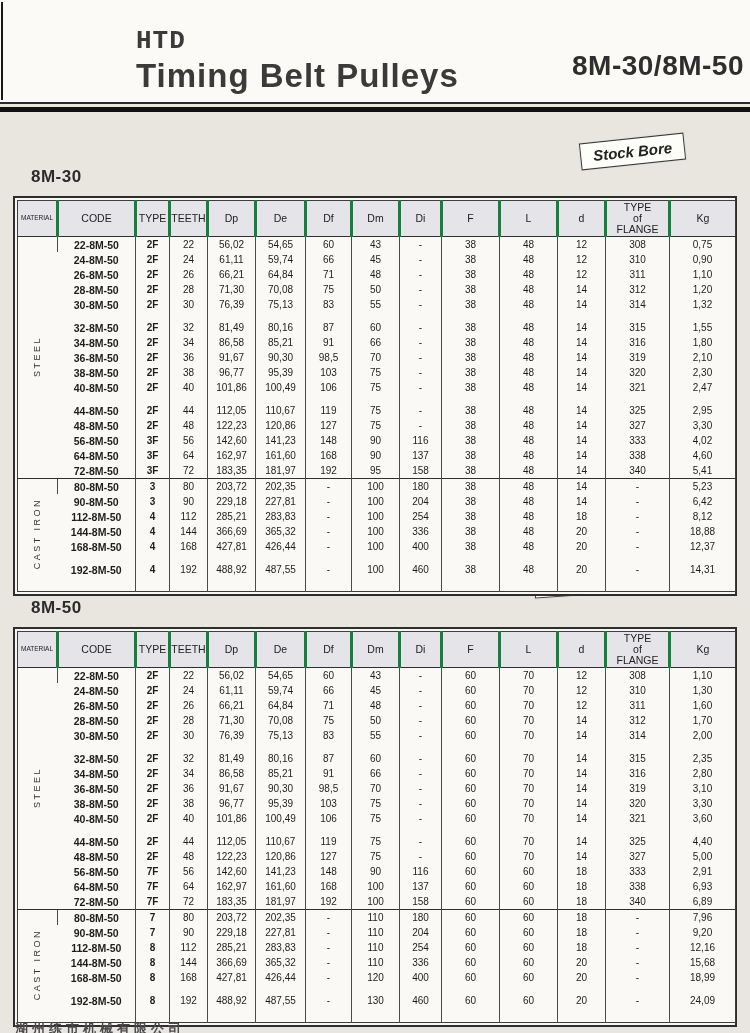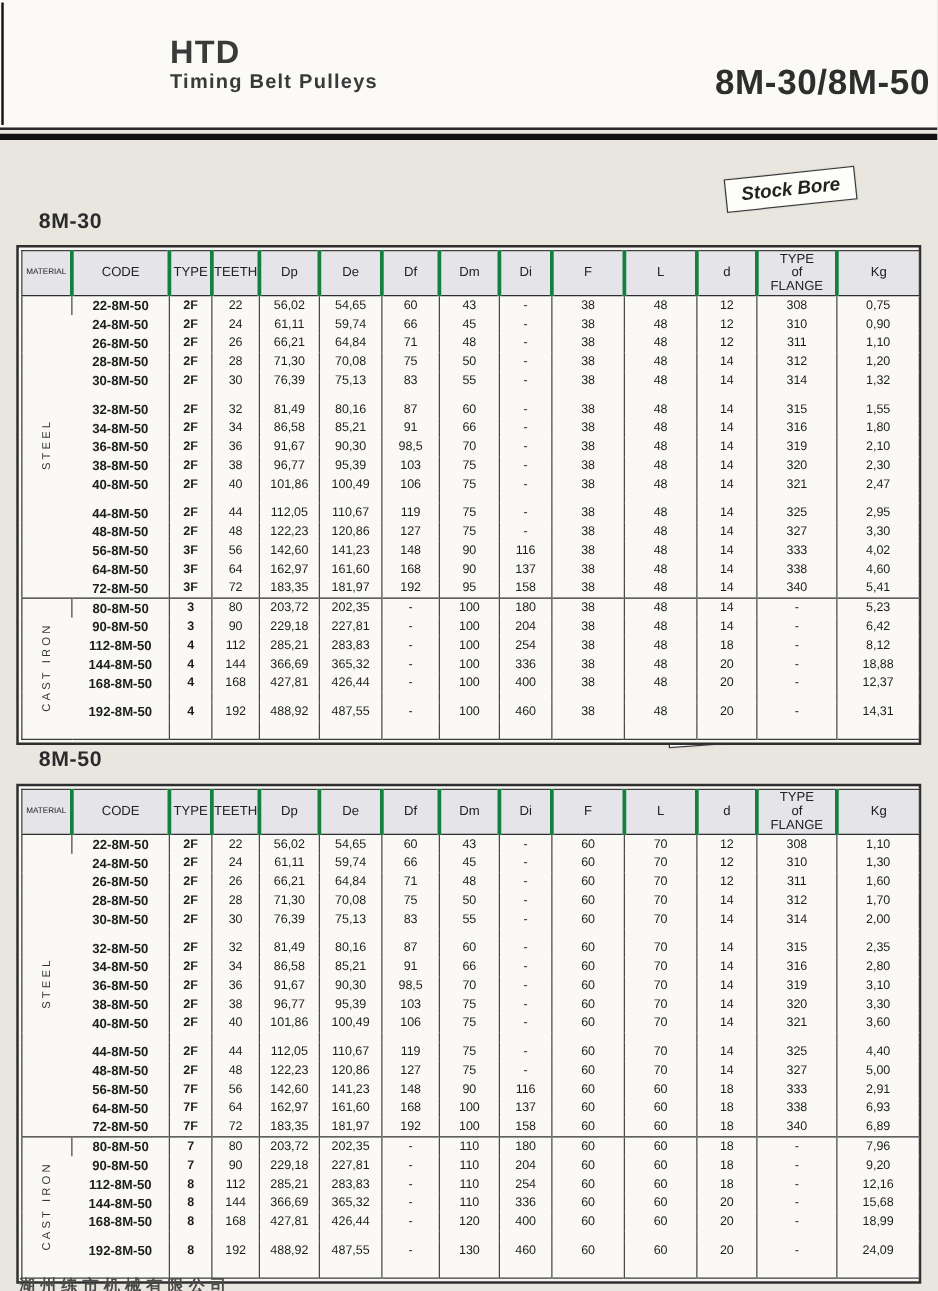--- a/index.html
+++ b/index.html
@@ -5,22 +5,22 @@
   html,body{margin:0;padding:0;}
   body{
     width:750px;height:1033px;position:relative;overflow:hidden;
     background:#e9e6e0;
     font-family:"Liberation Sans","DejaVu Sans",sans-serif;
     color:#1f1f1f;
   }
   
   .hdr-band{position:absolute;left:0;top:0;width:750px;height:102px;background:#fbfaf7;}
   .edge-line{position:absolute;left:1px;top:2px;width:2px;height:98px;background:#181818;}
-  .brand1{position:absolute;left:136px;top:26px;font-size:26px;font-weight:bold;color:#3a3a3a;letter-spacing:1px;}
-  .brand2{position:absolute;left:136px;top:57px;font-size:16px;font-weight:bold;color:#3a3a3a;letter-spacing:1px;}
+  .brand1{position:absolute;left:136px;top:26px;font-size:26px;font-weight:bold;color:#3a3a3a;letter-spacing:1px;font-family:Liberation Mono, monospace;}
+  .brand2{position:absolute;left:136px;top:57px;font-size:33px;font-weight:bold;color:#3a3a3a;letter-spacing:1px;}
   .model-code{position:absolute;right:6px;top:50px;font-size:28px;font-weight:bold;color:#2e2e2e;letter-spacing:0.5px;}
   .rule-thin{position:absolute;left:0;top:102px;width:750px;height:2px;background:#2a2a2a;}
   .rule-thick{position:absolute;left:0;top:107px;width:750px;height:5px;background:#111;}
   
   .badge{
     position:absolute;background:#fdfdfa;border:1.5px solid #3a3a3a;
     font-weight:bold;color:#222;white-space:nowrap;
     box-shadow:0 0 0 1px rgba(0,0,0,0.03);
   }
   .badge-stock{left:580px;top:138px;padding:4px 12px;font-size:15px;transform:rotate(-6deg);font-style:italic;}

